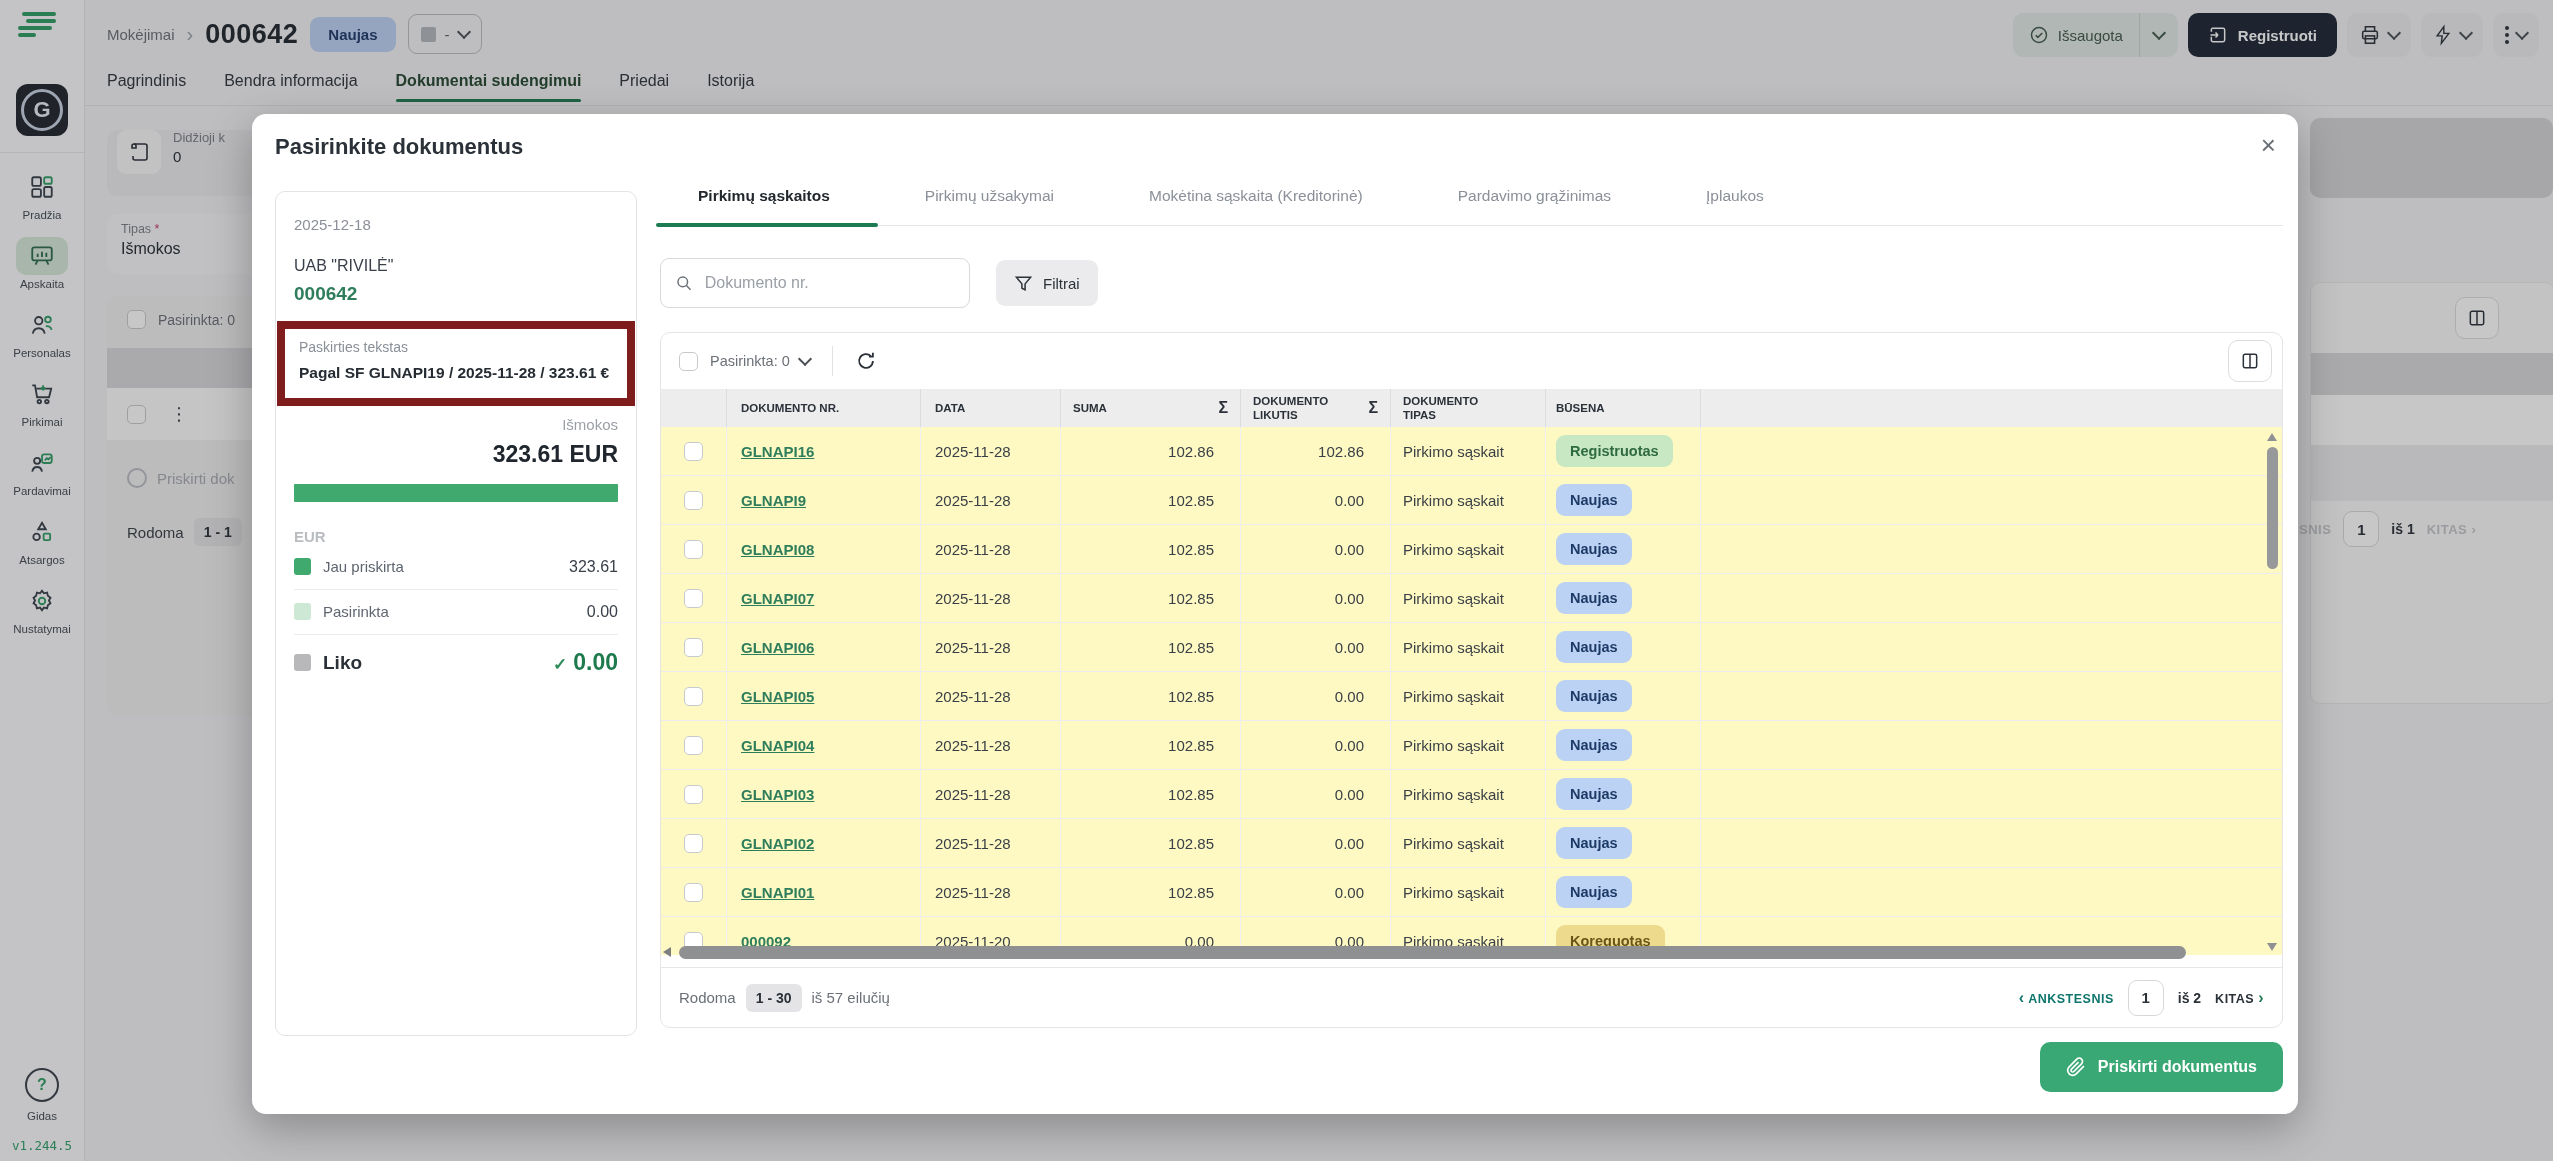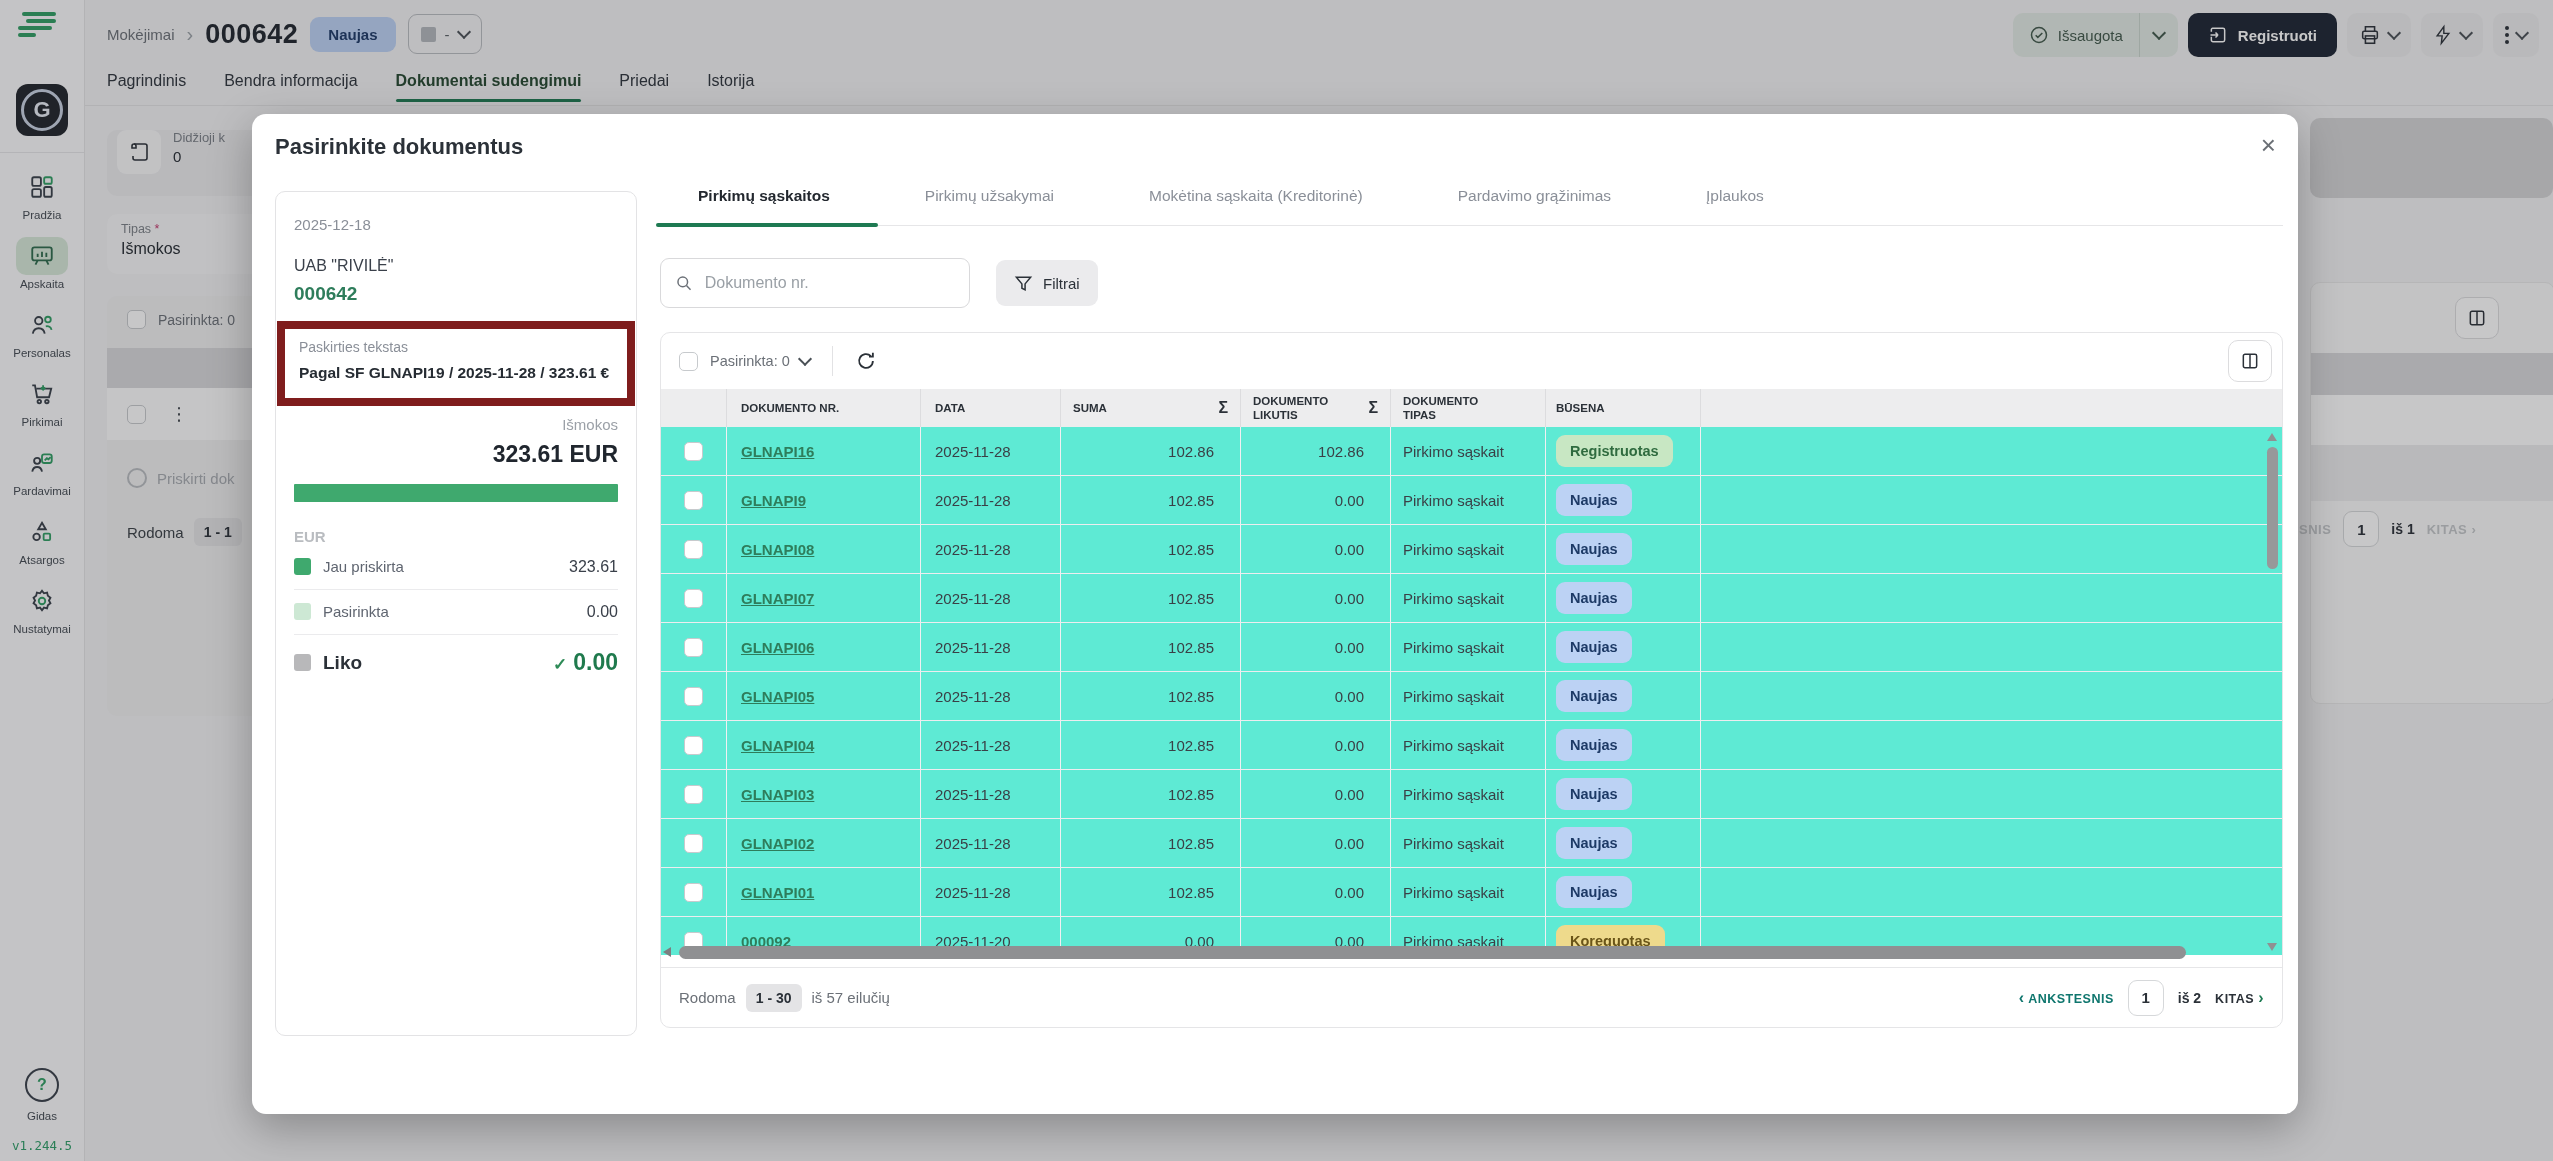--- a/index.html
+++ b/index.html
@@ -129,21 +129,21 @@
   .w-nr{width:194px;padding-left:14px;}
   .w-date{width:140px;padding-left:14px;}
   .w-num{width:180px;padding-left:12px;padding-right:12px;}
   .w-num2{width:150px;padding-left:12px;padding-right:12px;}
   .w-tipas{width:155px;padding-left:12px;}
   .w-busena{width:155px;padding-left:10px;}
   .w-fill{flex:1;border-right:none !important;}
   .th .two{width:86px;line-height:1.25;}
   .sum-sign{margin-left:auto;font-size:16px;font-weight:bold;}
   .tbody{position:absolute;left:0;top:94px;right:0;height:528px;overflow:hidden;}
-  .trow{display:flex;height:48px;border-bottom:1px solid #ededef;background:#5eead4;}
+  .trow{display:flex;height:48px;border-bottom:1px solid #ededef;background:#fef9c3;}
   .trow .td{border-right:1px solid #f0f0f2;font-size:15px;color:#3a4046;}
   .td-nr{color:var(--link) !important;text-decoration:underline;font-weight:600;cursor:pointer;}
   .td-num{justify-content:flex-end;padding-right:26px !important;color:#2b3138;}
   .td-tipas{white-space:nowrap;overflow:hidden;}
   .badge{display:inline-block;padding:8px 14px;border-radius:9px;font-size:14.5px;font-weight:600;}
   
   .vsb{position:absolute;right:3px;top:100px;width:13px;height:518px;}
   .vsb .tri-up{position:absolute;top:0;left:1px;width:0;height:0;border-left:5.5px solid transparent;border-right:5.5px solid transparent;border-bottom:8px solid #8f9092;}
   .vsb .thumb{position:absolute;top:14px;left:1px;width:11px;height:122px;background:#97989a;border-radius:6px;}
   .vsb .tri-dn{position:absolute;bottom:0;left:1px;width:0;height:0;border-left:5.5px solid transparent;border-right:5.5px solid transparent;border-top:8px solid #8f9092;}
@@ -670,13 +670,19 @@
       <span class="lab">iš 57 eilučių</span>
       <span class="tf-right">
         <span class="pag-prev"><span class="ar">‹</span> <span>ANKSTESNIS</span></span>
         <span class="pagebox">1</span>
         <span class="pag-of">iš 2</span>
         <span class="pag-next"><span>KITAS</span> <span class="ar">›</span></span>
       </span>
     </div>
   </div>
 
+  <div class="btn-assign">
+    <svg width="20" height="20" viewBox="0 0 24 24" fill="none" stroke="#fff" stroke-width="2">
+      <path d="M21.44 11.05l-9.19 9.19a6 6 0 0 1-8.49-8.49l9.19-9.19a4 4 0 0 1 5.66 5.66l-9.2 9.19a2 2 0 0 1-2.83-2.83l8.49-8.48"></path>
+      </svg>
+    <span>Priskirti dokumentus</span>
+  </div>
 </div>
 
 </body></html>

